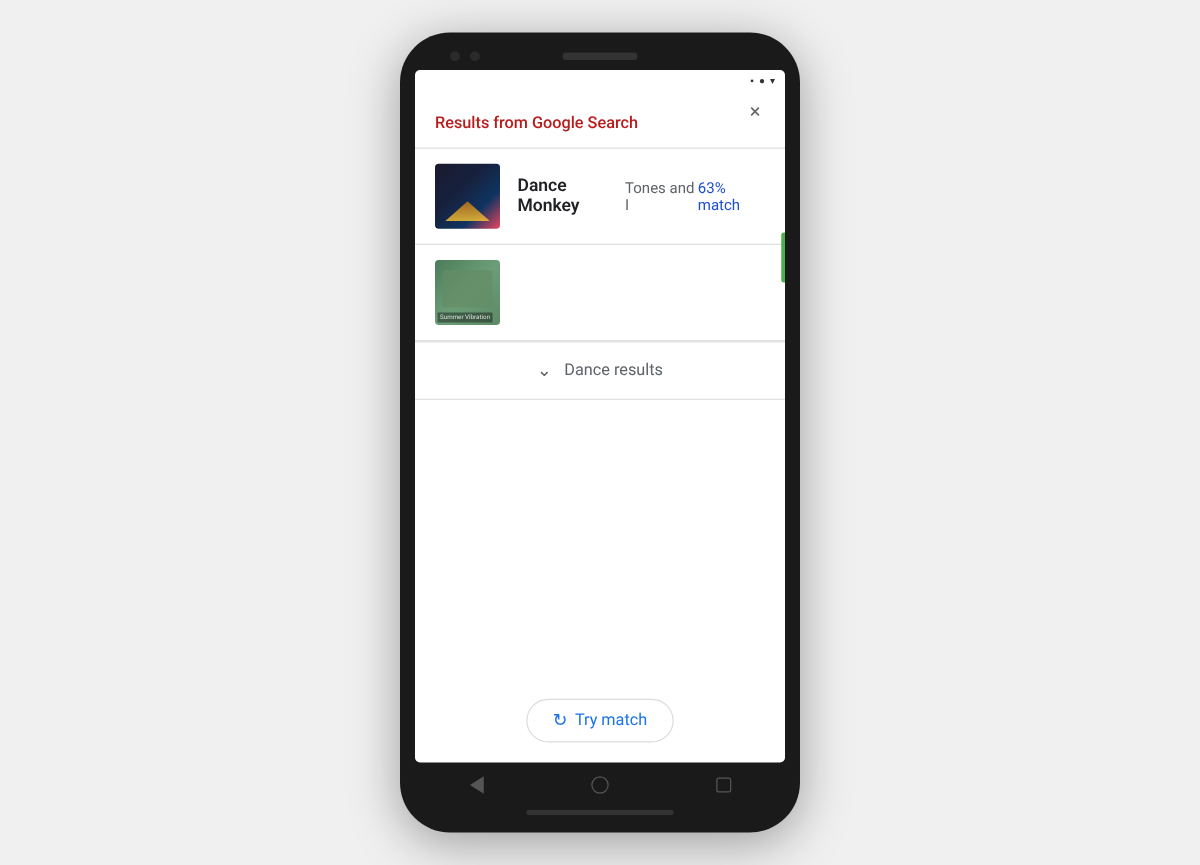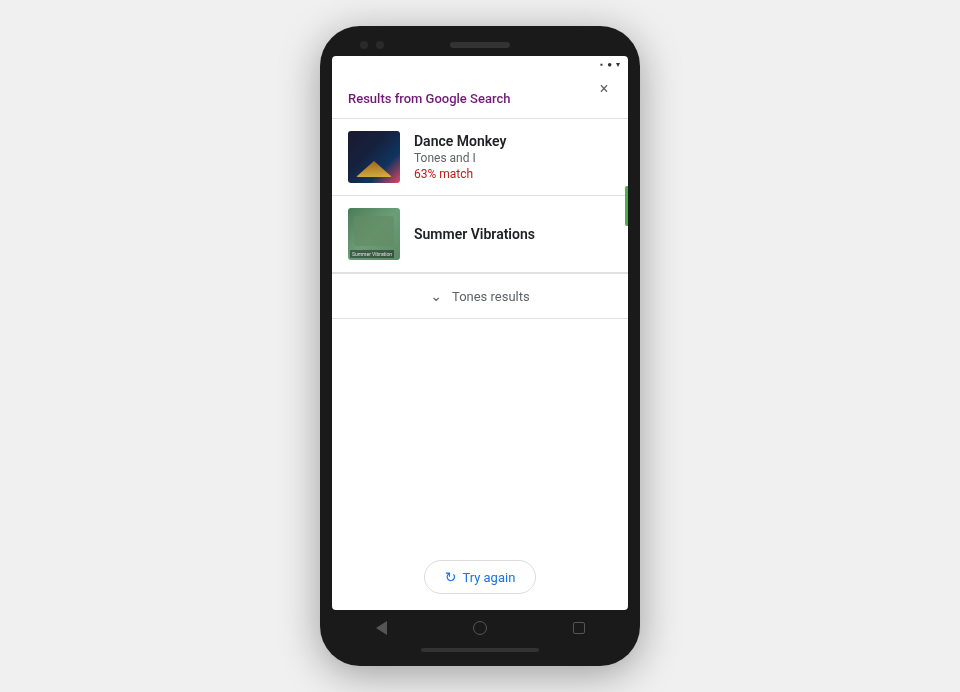--- a/index.html
+++ b/index.html
@@ -103,21 +103,21 @@
     .panel {
       flex: 1;
       display: flex;
       flex-direction: column;
       padding: 0;
     }
 
     .results-header {
       padding: 20px 16px 12px;
       font-size: 13px;
-      color: #701a75;
+      color: #b91c1c;
       font-weight: 500;
     }
 
     .divider {
       height: 1px;
       background: #e0e0e0;
       margin: 0 0;
     }
 
     .result-item {
@@ -206,38 +206,38 @@
       bottom: 0;
       left: 0;
       right: 0;
       height: 16px;
       background: rgba(230, 180, 60, 0.5);
     }
 
     .result-info {
       flex: 1;
       display: flex;
-      flex-direction: column;
       gap: 2px;
+      align-items: center;
     }
 
     .result-title {
       font-size: 14px;
       font-weight: 600;
       color: #202124;
     }
 
     .result-artist {
       font-size: 12px;
       color: #5f6368;
     }
 
     .result-match {
       font-size: 12px;
-      color: #b91c1c;
+      color: #1d4ed8;
     }
 
     .more-results {
       display: flex;
       align-items: center;
       justify-content: center;
       padding: 14px 16px;
       gap: 10px;
       cursor: pointer;
       color: #5f6368;
@@ -357,38 +357,37 @@
           <span class="result-match">63% match</span>
         </div>
       </div>
       <div class="divider"></div>
 
       <div class="result-item">
         <div class="album-art album-art-summer">
           <span class="album-art-summer-label">Summer Vibration</span>
         </div>
         <div class="result-info">
-          <span class="result-title">Summer Vibrations</span>
         </div>
       </div>
       <div class="divider"></div>
 
       <div class="divider"></div>
 
       <div class="more-results">
         <span class="chevron-down">⌄</span>
-        <span>Tones results</span>
+        <span>Dance results</span>
       </div>
       <div class="divider"></div>
     </div>
 
     <div class="bottom-area">
       <div class="try-again-btn">
         <span class="refresh-icon">↻</span>
-        <span>Try again</span>
+        <span>Try match</span>
       </div>
     </div>
   </div>
 
   <div class="phone-bottom">
     <div class="nav-btn">
       <div class="nav-triangle"></div>
     </div>
     <div class="nav-btn">
       <div class="nav-circle"></div>

